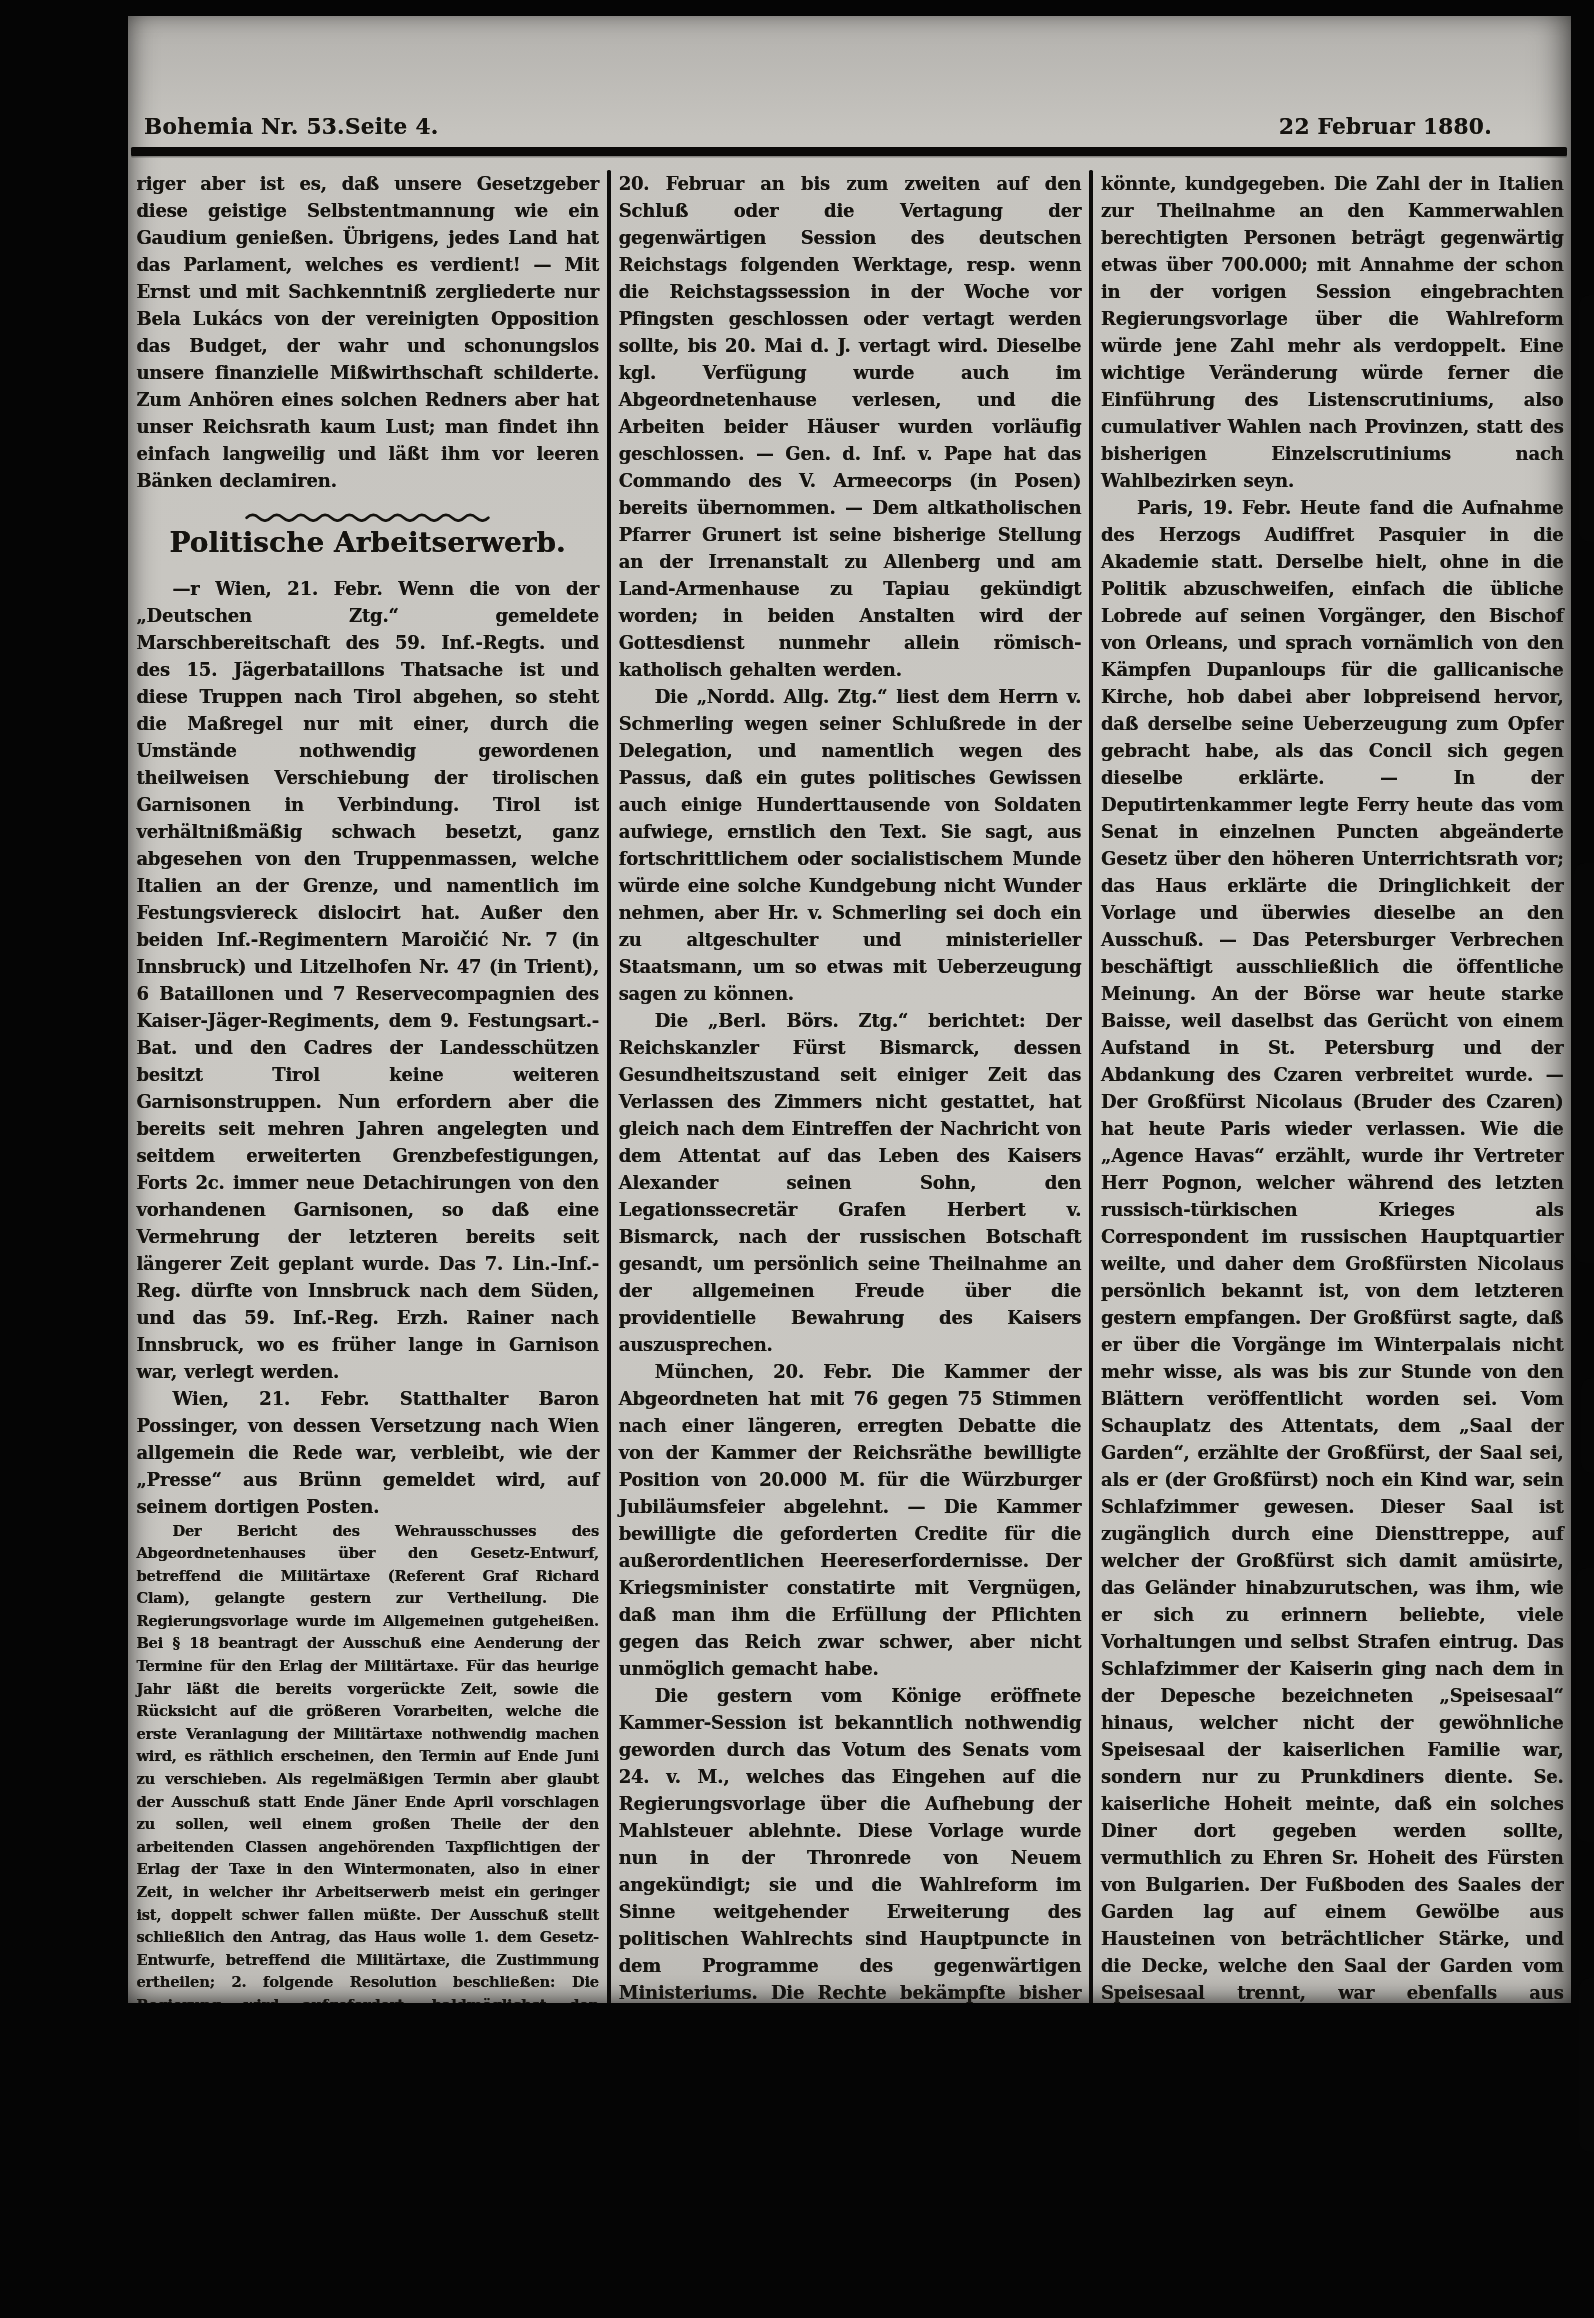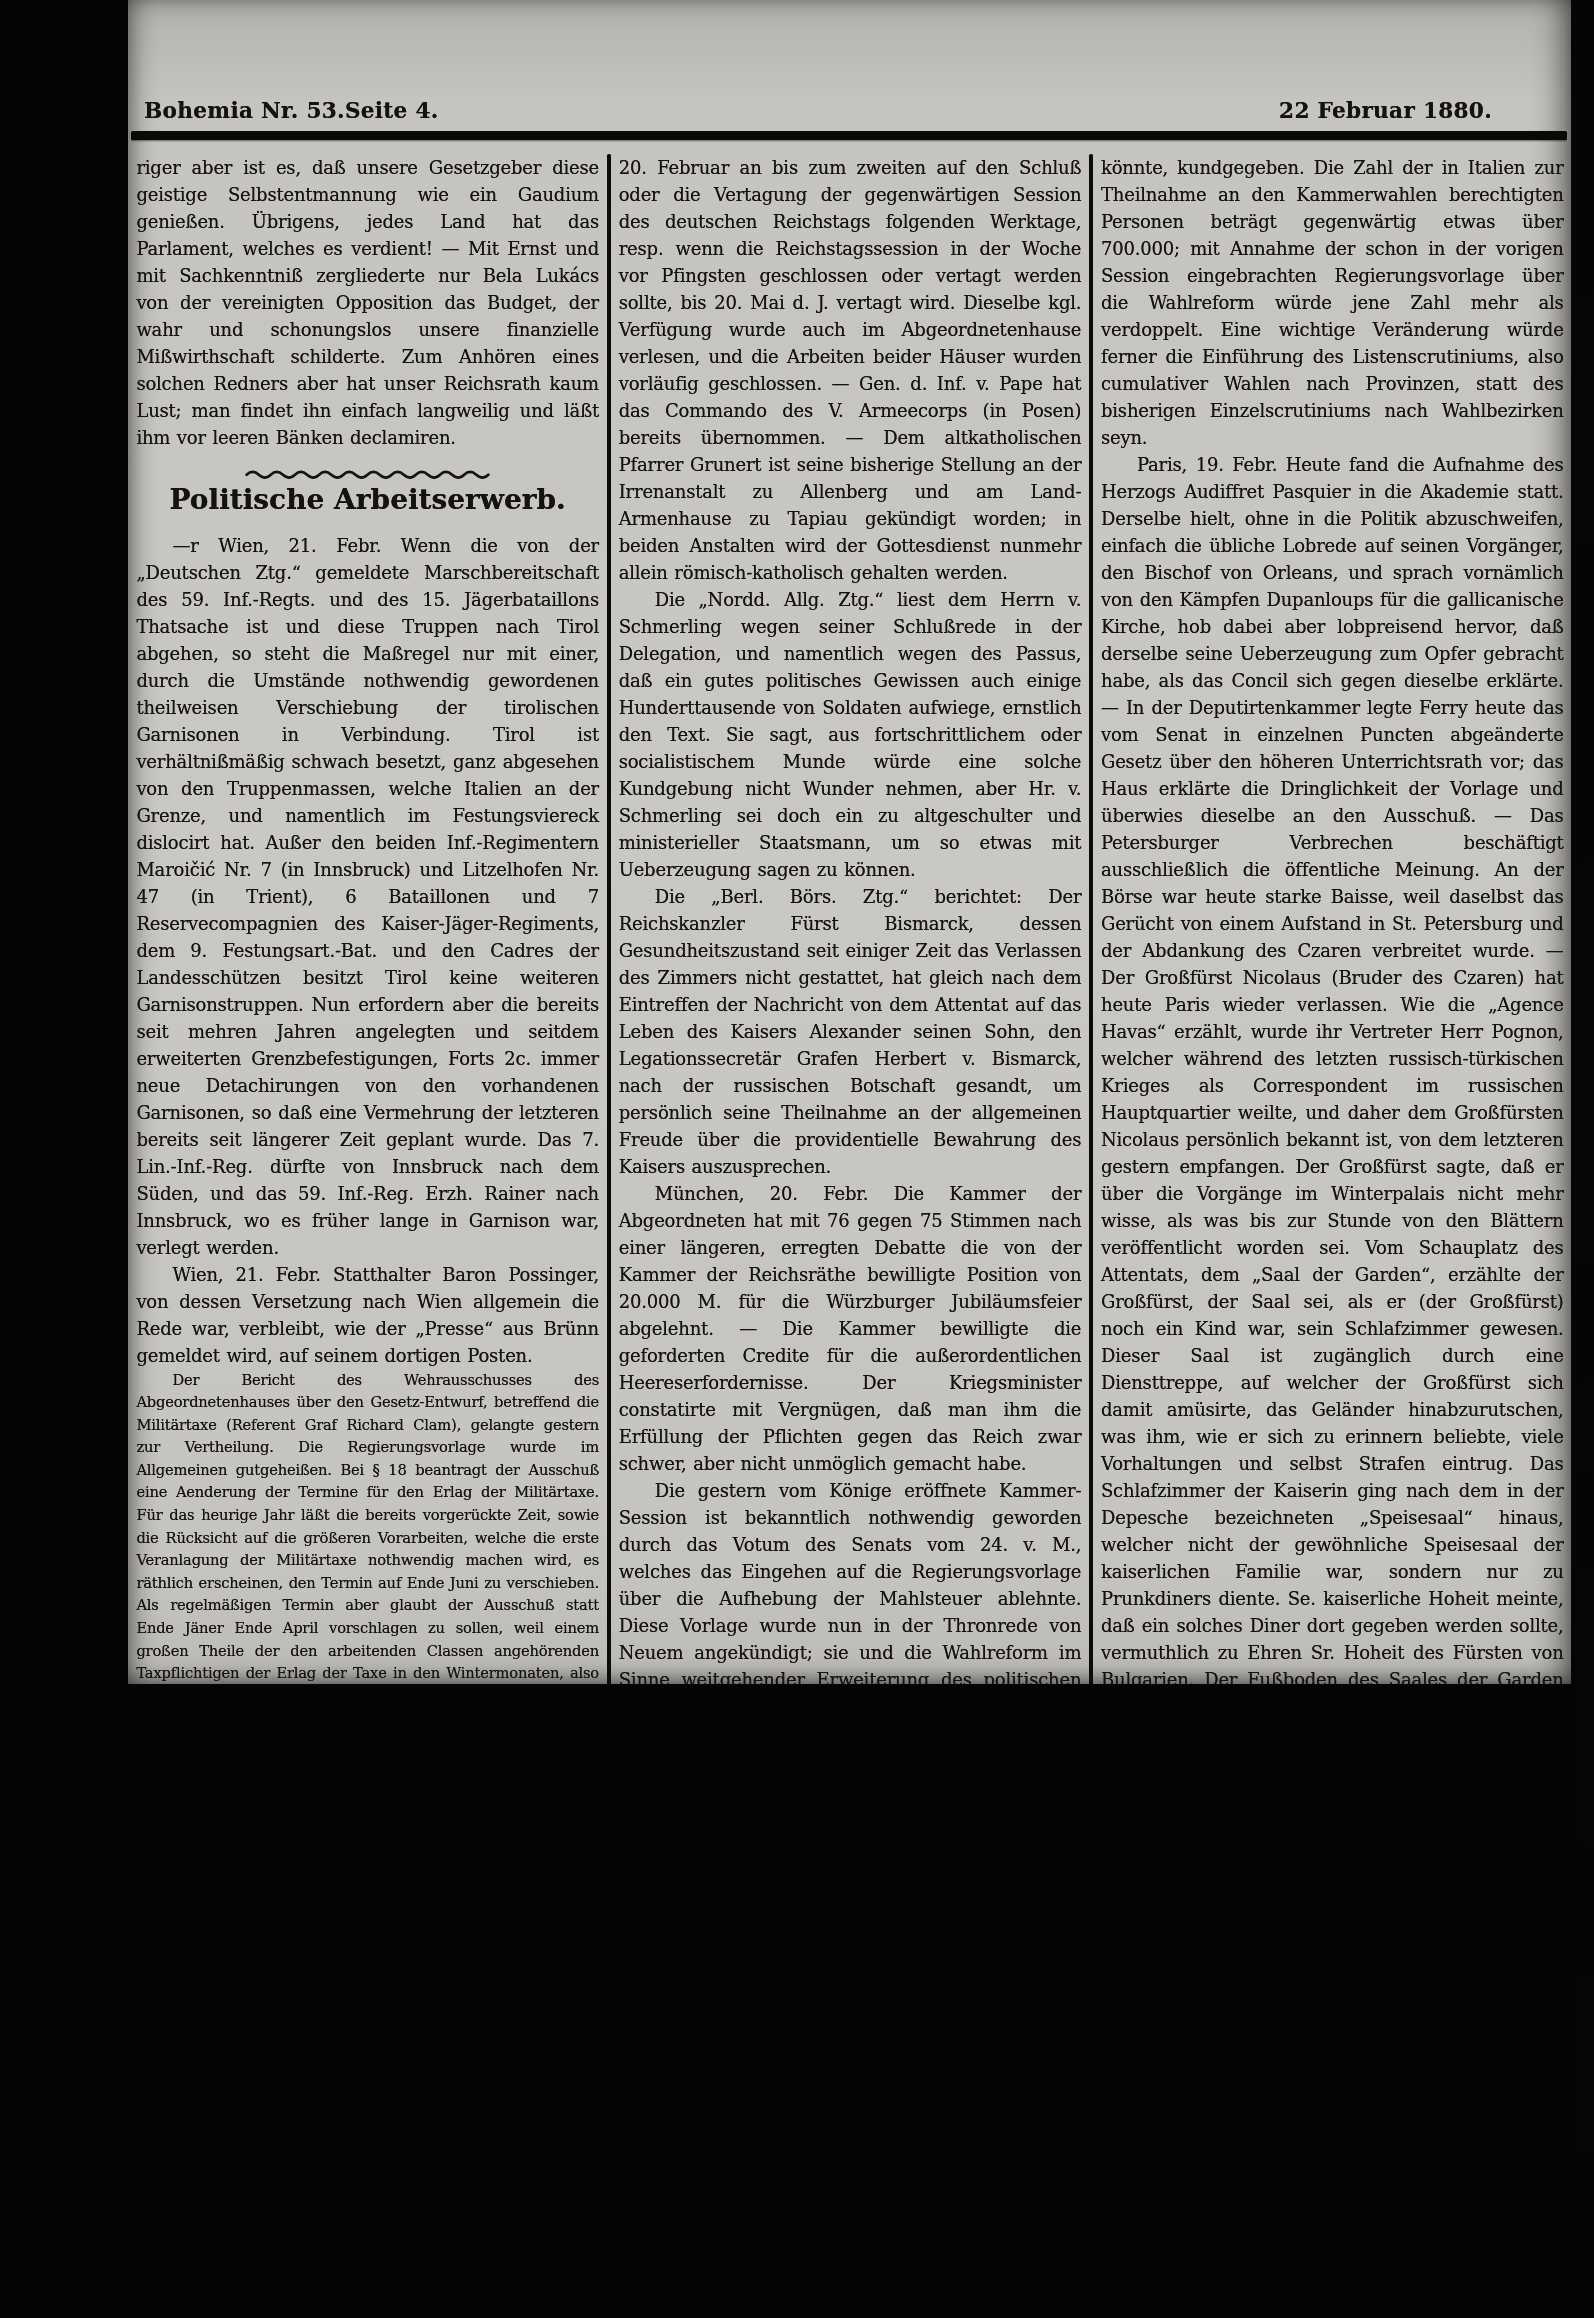--- a/index.html
+++ b/index.html
@@ -4,22 +4,22 @@
 <style>
   html,body{margin:0;padding:0;}
   body{
     width:1595px;height:2319px;
     background:#050505;
     position:relative;
     font-family:"DejaVu Serif","Liberation Serif",serif;
     overflow:hidden;
   }
   .page{
-    position:absolute;left:128px;top:0;
-    width:1443px;height:1684px;
+    position:absolute;left:128px;top:16px;
+    width:1443px;height:1987px;
     background:linear-gradient(180deg,#b3b1ad 0%,#c6c4bf 6%,#cac8c3 50%,#c6c4bf 93%,#bcbab5 100%);
     box-shadow:inset 13.7px 0 26px -9.5px rgba(0,0,0,.45),
                inset -18px 0 32px -10.5px rgba(0,0,0,.55),
                inset 0 -11.6px 21px -8.4px rgba(0,0,0,.35);
     color:#15130f;
     overflow:hidden;
   }
   .masthead{
     display:flex;align-items:baseline;
     padding:98px 79px 0 16px;
@@ -40,21 +40,21 @@
   .col{flex:1 1 0;min-width:0;}
   .vrule{
     width:3.7px;background:#0c0b0a;margin:0 8px;
     border-radius:1.6px;flex:0 0 auto;
   }
   .col p{
     margin:0;
     text-align:justify;
     text-indent:36px;
     font-size:18px;line-height:27px;
-    font-weight:normal;
+    font-weight:bold;
     letter-spacing:-0.2px;word-spacing:1.1px;
     text-shadow:0 0 0.5px rgba(21,19,15,.75);
     hyphens:auto;-webkit-hyphens:auto;
   }
   .col p.cont{text-indent:0;}
   .col p.small{font-size:14.7px;line-height:22.6px;}
   .wavy{ text-align:center;margin:18px 0 2.1px; }
   .wavy svg{vertical-align:middle;}
   h2.section-heading{
     margin:3.2px 0 16px;

